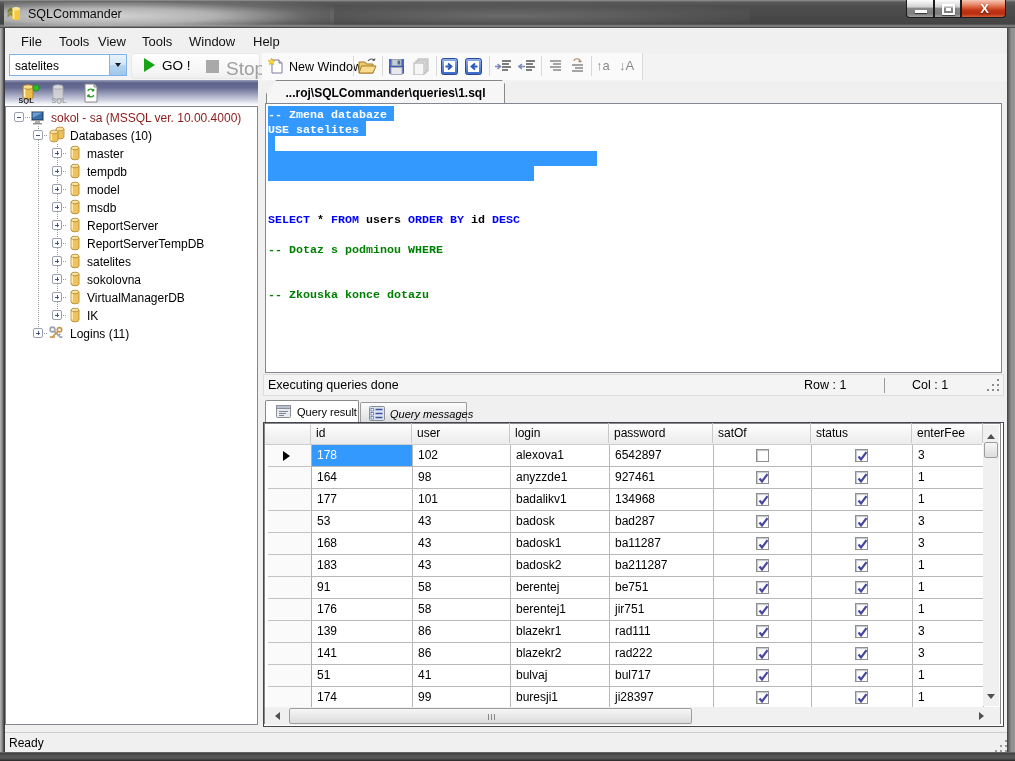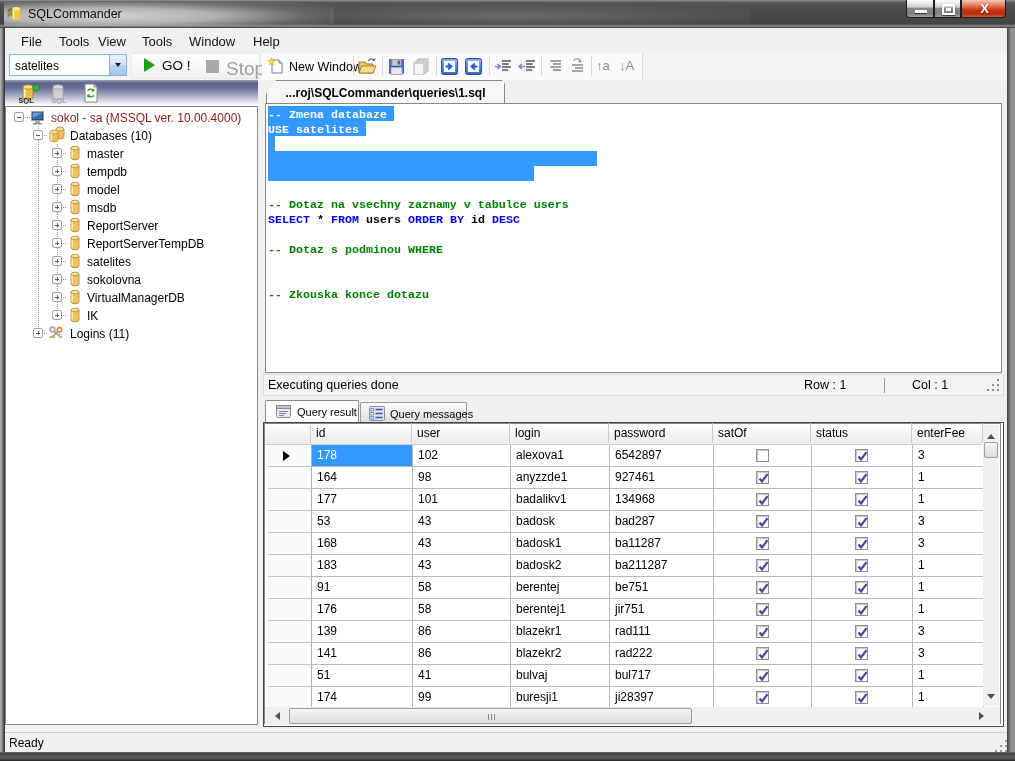--- a/index.html
+++ b/index.html
@@ -69,21 +69,21 @@
 .cm { color:#008000; } .kw { color:#0000ff; }
 #estrip { left:263px; top:374px; width:741px; height:22px; background:#f4f4f4; border:1px solid #dcdcdc; font-size:12.5px; white-space:nowrap; }
 #estrip .l { left:4px; top:3px; }
 #estrip .r1 { left:540px; top:3px; }
 #estrip .sep { left:620px; top:3px; width:1px; height:15px; background:#9a9a9a; }
 #estrip .r2 { left:648px; top:3px; }
 
 
 #rtabs { left:263px; top:399px; width:741px; height:23px; }
 #rtab1 { left:2px; top:1px; width:94px; height:23px; background:#fff; border:1px solid #898989; border-bottom:none; border-radius:2px 2px 0 0; }
-#rtab2 { left:97px; top:3px; width:107px; height:21px; background:linear-gradient(180deg,#fdfdfd,#e6e6e6 70%,#dcdcdc); border:1px solid #9a9a9a; border-bottom:none; border-radius:2px 2px 0 0; }
+#rtab2 { left:97px; top:3px; width:107px; height:21px; background:linear-gradient(180deg,#fdfdfd,#e6e6e6 70%,#dcdcdc); border:1px solid #9a9a9a; border-bottom:none; border-radius:2px 2px 0 0;font-style:italic; }
 .rtxt { position:absolute; top:5px; font-size:11px; color:#000; white-space:nowrap; }
 
 
 #grid { left:263px; top:422px; width:741px; height:305px; background:#fff; border:1px solid #43464b; }
 .hcell { position:absolute; top:0; height:20px; line-height:20px; padding-left:5px; border-right:1px solid #c9c9c9; font-size:12px; color:#000; }
 .grow { position:absolute; left:1px; width:721px; height:22px; background:#fff; }
 .gcell { position:absolute; top:0; height:22px; line-height:21px; padding-left:5px; border-right:1px solid #b9b9b9; border-bottom:1px solid #b9b9b9; font-size:12px; color:#000; white-space:nowrap; overflow:hidden; }
 .rowhdr { position:absolute; left:0; top:0; width:44px; height:22px; background:#fafafa; border-right:1px solid #b0b0b0; border-bottom:1px solid #c3c3c3; }
 .cellsel { background:#3399ff; color:#fff; }
 .cbx { position:absolute; top:4px; width:13px; height:13px; background:#fdfdfd; border:1px solid #8e8e8e; box-shadow:inset 1px 1px 1px rgba(120,130,150,.45); }
@@ -418,21 +418,20 @@
 <div id="editor" class="abs">
     <div style="position:absolute;left:2px;top:2px;width:126px;height:15px;background:#3399ff"></div>
 <div class="eline selt" style="top:4px"><span class="cm">-- Zmena databaze</span></div>
 <div style="position:absolute;left:2px;top:17px;width:98px;height:15px;background:#3399ff"></div>
 <div class="eline selt" style="top:19px"><span class="kw">USE</span> satelites</div>
 <div style="position:absolute;left:2px;top:32px;width:7px;height:15px;background:#3399ff"></div>
 <div class="eline selt" style="top:34px"></div>
 <div style="position:absolute;left:2px;top:47px;width:329px;height:15px;background:#3399ff"></div>
 <div style="position:absolute;left:2px;top:62px;width:266px;height:15px;background:#3399ff"></div>
 <div class="eline" style="top:79px"></div>
-<div class="eline" style="top:94px"><span class="cm">-- Dotaz na vsechny zaznamy v tabulce users</span></div>
 <div class="eline" style="top:109px"><span class="kw">SELECT</span> * <span class="kw">FROM</span> users <span class="kw">ORDER BY</span> id <span class="kw">DESC</span></div>
 <div class="eline" style="top:124px"></div>
 <div class="eline" style="top:139px"><span class="cm">-- Dotaz s podminou WHERE</span></div>
 <div class="eline" style="top:169px"></div>
 <div class="eline" style="top:184px"><span class="cm">-- Zkouska konce dotazu</span></div>
   </div>
 <div id="estrip" class="abs">
  <span class="l abs">Executing queries done</span>
  <span class="r1 abs">Row : 1</span>
  <div class="sep abs"></div>

